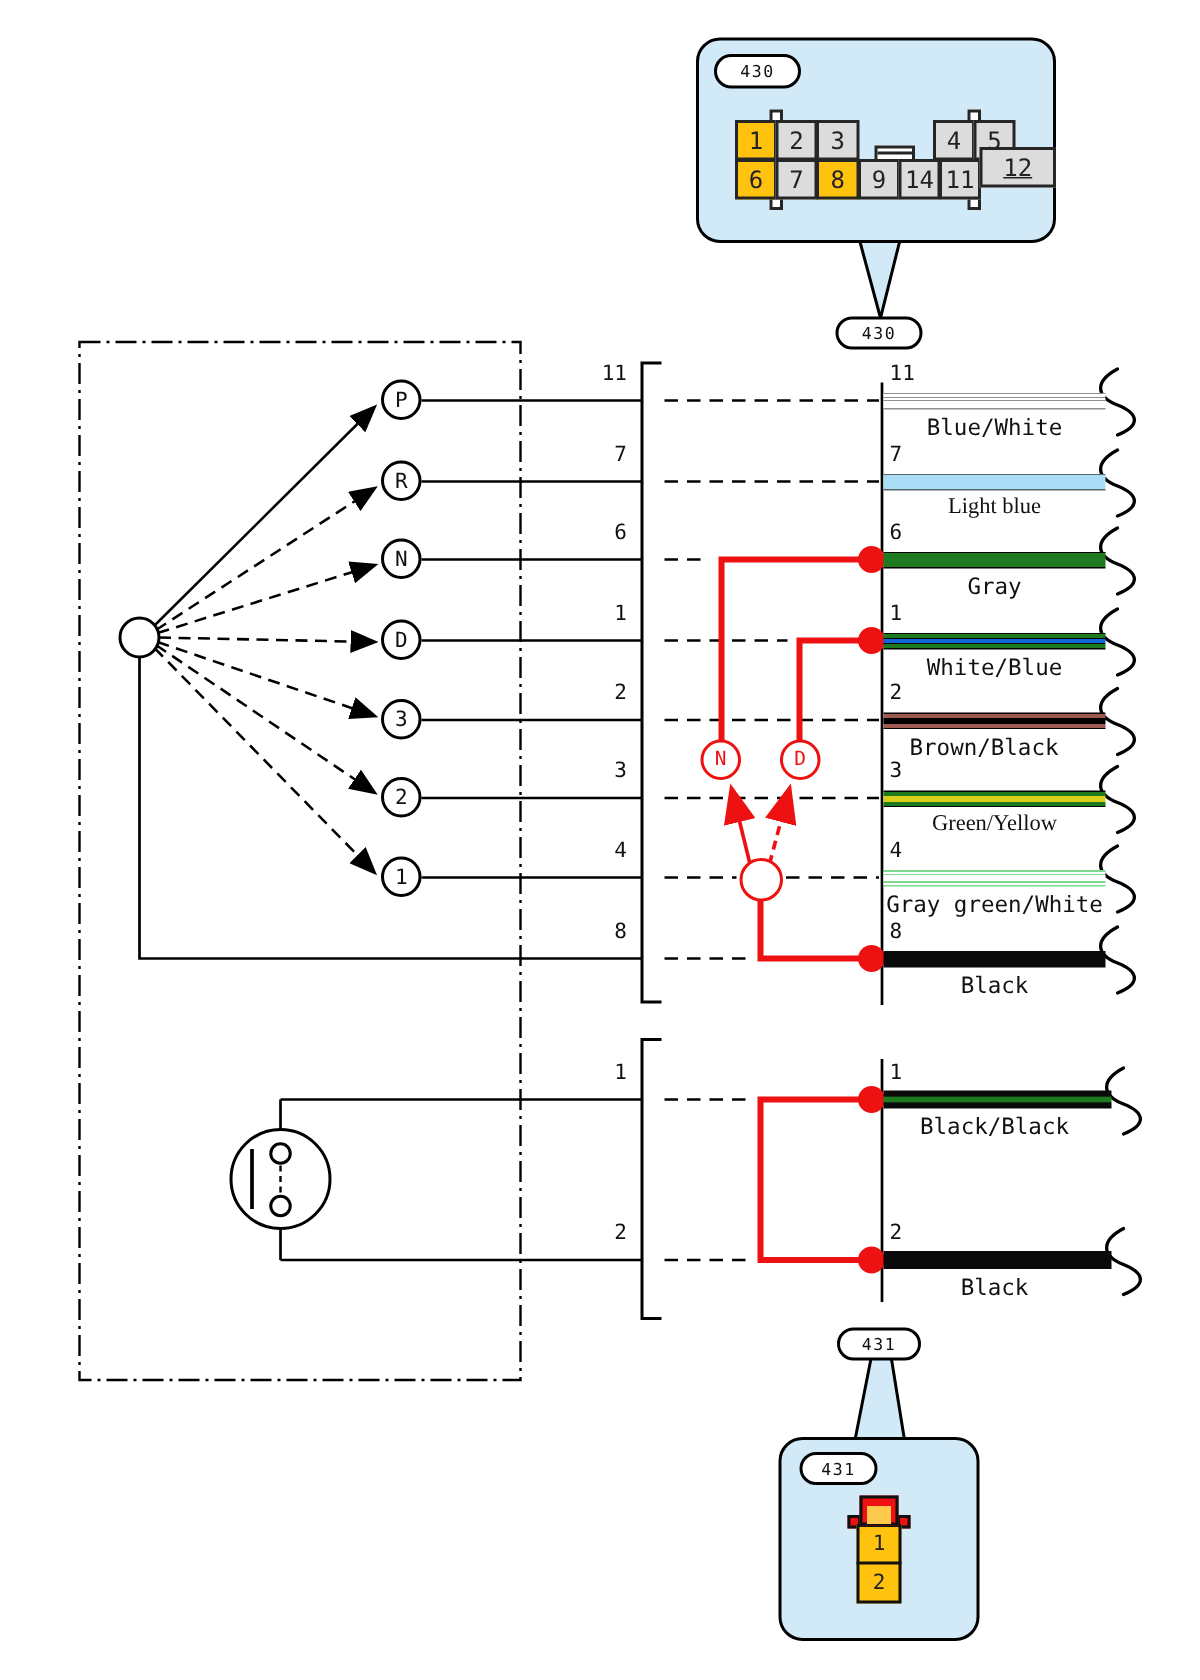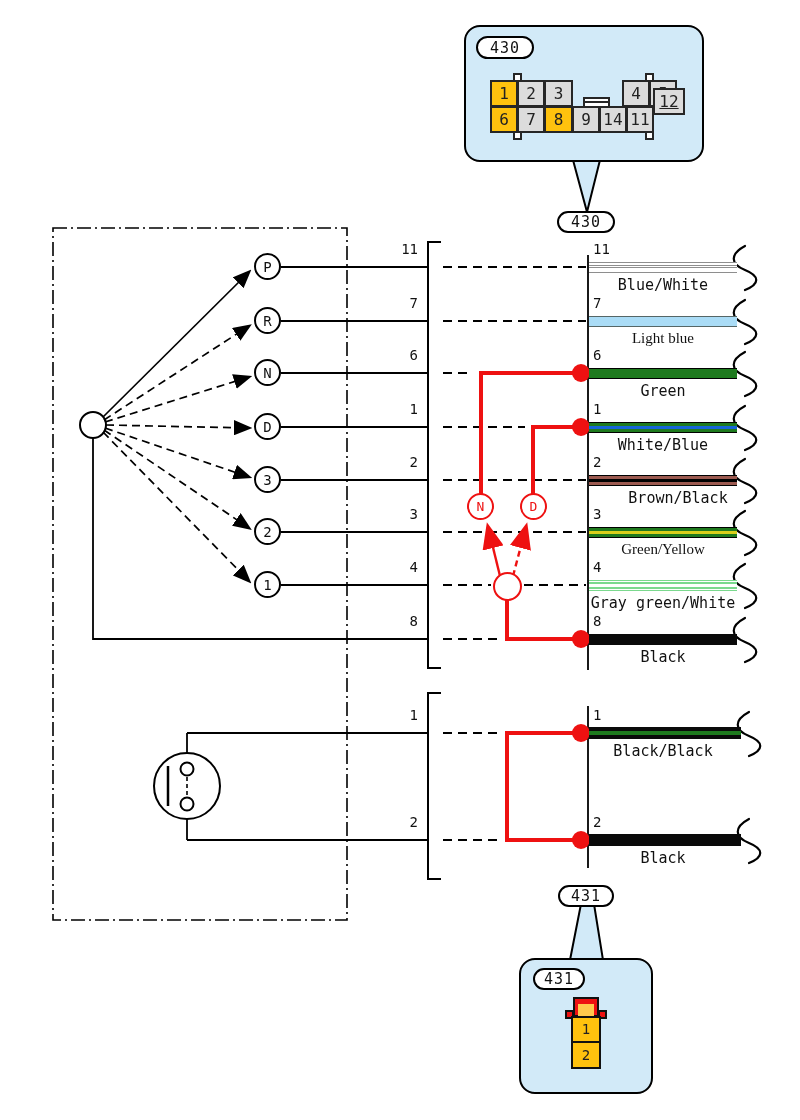--- a/index.html
+++ b/index.html
@@ -3,21 +3,21 @@
 <meta charset="utf-8">
 <style>
   html,body{margin:0;padding:0;background:#fff;}
   #stage{position:relative;width:800px;height:1120px;background:#fff;overflow:hidden;
          font-family:"DejaVu Sans Mono", monospace;color:#111;}
   #lines{position:absolute;left:0;top:0;z-index:1;}
   .abs{position:absolute;box-sizing:border-box;}
   .callout-box{background:#d2eaf8;border:2px solid #000;border-radius:16px;z-index:2;}
   .pill{background:#fff;border:2px solid #000;border-radius:12px;z-index:4;
         display:flex;align-items:center;justify-content:center;
-        font-size:15px;letter-spacing:1px;}
+        font-size:11px;letter-spacing:1px;}
   .cell{background:#dcdcdc;border:2px solid #262626;z-index:3;
         display:flex;align-items:center;justify-content:center;font-size:16px;color:#222;}
   .cell.hl{background:#ffc20e;}
   .tab{background:#fff;border:2px solid #262626;z-index:2;}
   .gear{width:27px;height:27px;border:2px solid #000;border-radius:50%;background:#fff;z-index:3;
         display:flex;align-items:center;justify-content:center;font-size:14px;}
   .redcirc{border:2px solid #ee1111;border-radius:50%;background:#fff;color:#ee1111;z-index:3;
         display:flex;align-items:center;justify-content:center;font-size:13px;}
   .pin{font-size:14px;line-height:16px;z-index:3;}
   .pin.r{width:26px;text-align:right;}
@@ -147,21 +147,21 @@
   <div class="abs cell" style="left:517px;top:80px;width:28px;height:27px;">2</div>
   <div class="abs cell" style="left:544px;top:80px;width:29px;height:27px;">3</div>
   <div class="abs cell" style="left:622px;top:80px;width:28px;height:27px;">4</div>
   <div class="abs cell" style="left:649px;top:80px;width:28px;height:27px;">5</div>
   <div class="abs cell hl" style="left:490px;top:106px;width:28px;height:27px;">6</div>
   <div class="abs cell" style="left:517px;top:106px;width:28px;height:27px;">7</div>
   <div class="abs cell hl" style="left:544px;top:106px;width:29px;height:27px;">8</div>
   <div class="abs cell" style="left:572px;top:106px;width:28px;height:27px;">9</div>
   <div class="abs cell" style="left:599px;top:106px;width:28px;height:27px;">14</div>
   <div class="abs cell" style="left:626px;top:106px;width:28px;height:27px;">11</div>
-  <div class="abs cell" style="left:653px;top:88px;width:32px;height:27px;text-decoration:underline;">12</div>
+  <div class="abs cell" style="left:653px;top:98px;width:51px;height:27px;text-decoration:underline;">12</div>
 
   <div class="abs pill" style="left:557px;top:211px;width:58px;height:22px;">430</div>
 
   <div class="abs gear" style="left:254px;top:253px;">P</div>
   <div class="abs gear" style="left:254px;top:307px;">R</div>
   <div class="abs gear" style="left:254px;top:359px;">N</div>
   <div class="abs gear" style="left:254px;top:413px;">D</div>
   <div class="abs gear" style="left:254px;top:466px;">3</div>
   <div class="abs gear" style="left:254px;top:518px;">2</div>
   <div class="abs gear" style="left:254px;top:571px;">1</div>
@@ -192,23 +192,23 @@
   <div class="abs wire w-light-blue" style="left:589px;top:316px;width:148px;"></div>
   <div class="abs wire w-green" style="left:589px;top:368px;width:148px;"></div>
   <div class="abs wire w-green-blue" style="left:589px;top:422px;width:148px;"></div>
   <div class="abs wire w-brown-black" style="left:589px;top:475px;width:148px;"></div>
   <div class="abs wire w-green-yellow" style="left:589px;top:527px;width:148px;"></div>
   <div class="abs wire w-light-green-white" style="left:589px;top:580px;width:148px;"></div>
   <div class="abs wire w-black" style="left:589px;top:634px;width:148px;"></div>
 
   <div class="abs wlabel" style="left:575px;top:276px;">Blue/White</div>
   <div class="abs wlabel" style="left:575px;top:330px;font-family:Liberation Serif, serif;">Light blue</div>
-  <div class="abs wlabel" style="left:575px;top:382px;">Green</div>
+  <div class="abs wlabel" style="left:575px;top:382px;">Gray</div>
   <div class="abs wlabel" style="left:575px;top:436px;">White/Blue</div>
-  <div class="abs wlabel" style="left:590px;top:489px;text-align:center;">Brown/Black</div>
+  <div class="abs wlabel" style="left:568px;top:489px;text-align:center;">Brown/Black</div>
   <div class="abs wlabel" style="left:575px;top:541px;font-family:Liberation Serif, serif;">Green/Yellow</div>
   <div class="abs wlabel" style="left:575px;top:594px;">Gray green/White</div>
   <div class="abs wlabel" style="left:575px;top:648px;">Black</div>
 
   <div class="abs pin r" style="left:392px;top:707px;">1</div>
   <div class="abs pin r" style="left:392px;top:814px;">2</div>
   <div class="abs pin" style="left:593px;top:707px;">1</div>
   <div class="abs pin" style="left:593px;top:814px;">2</div>
 
   <div class="abs wire w-black-green" style="left:589px;top:727px;width:152px;height:12px;"></div>

